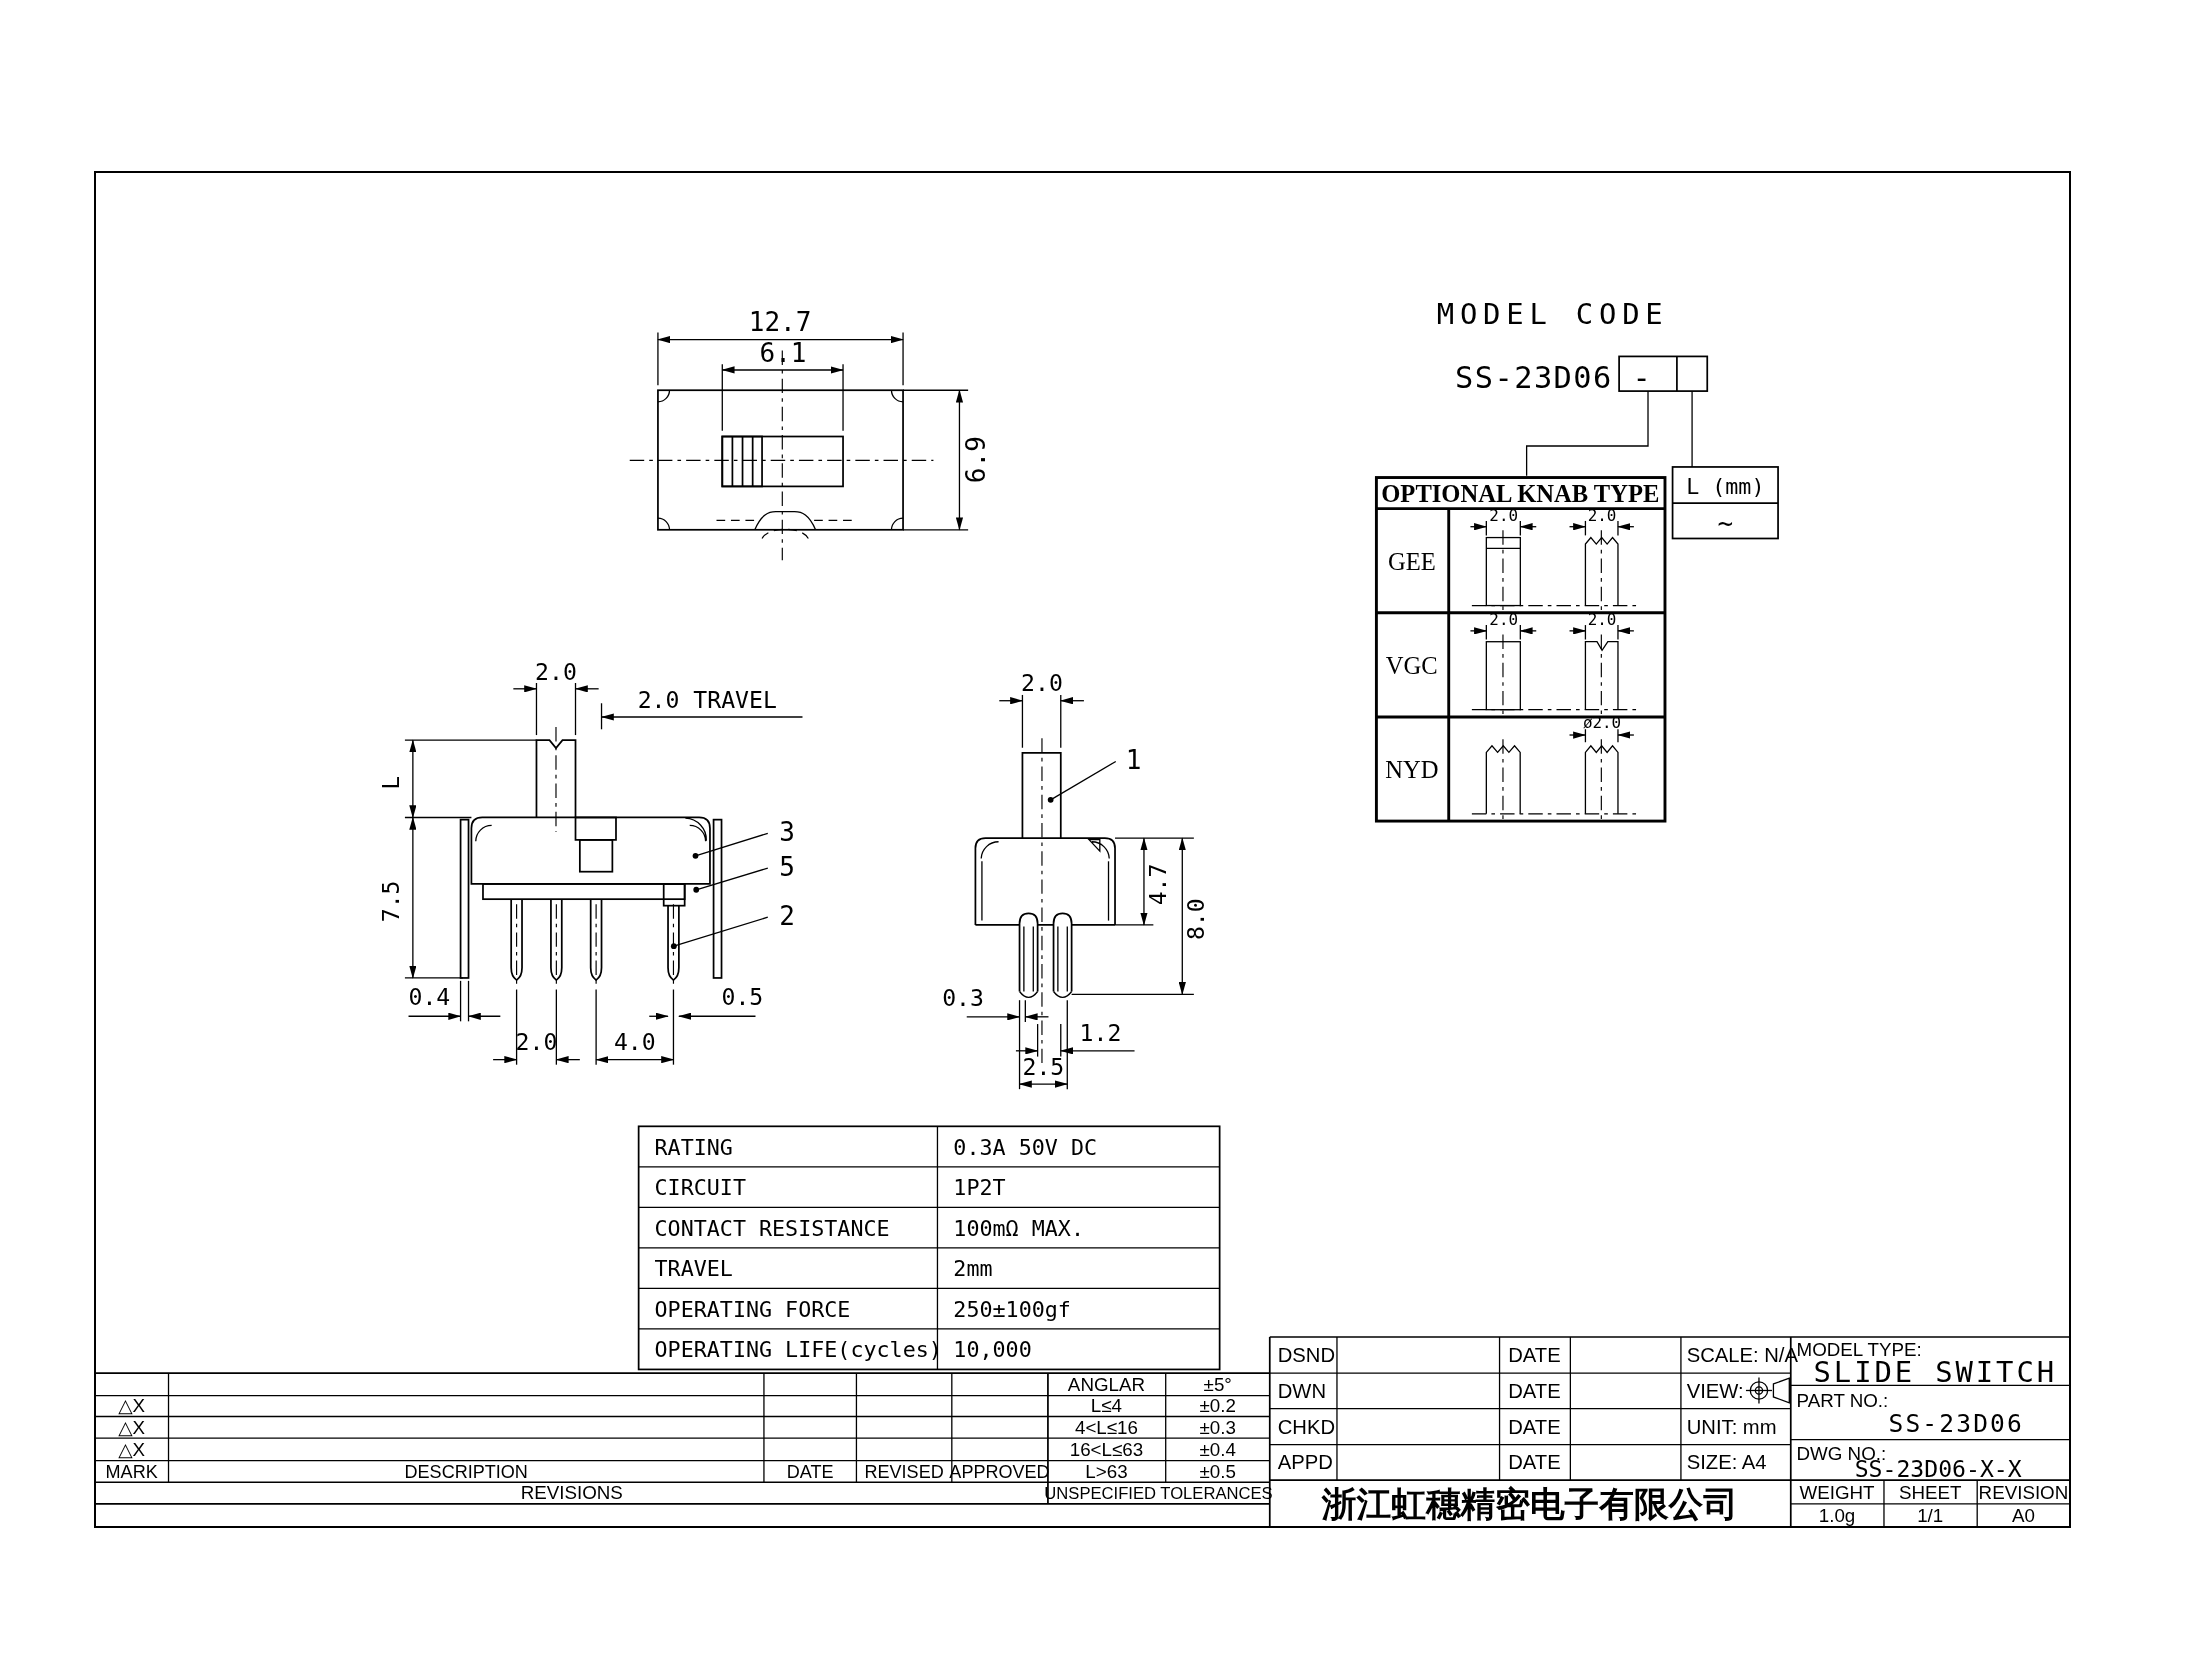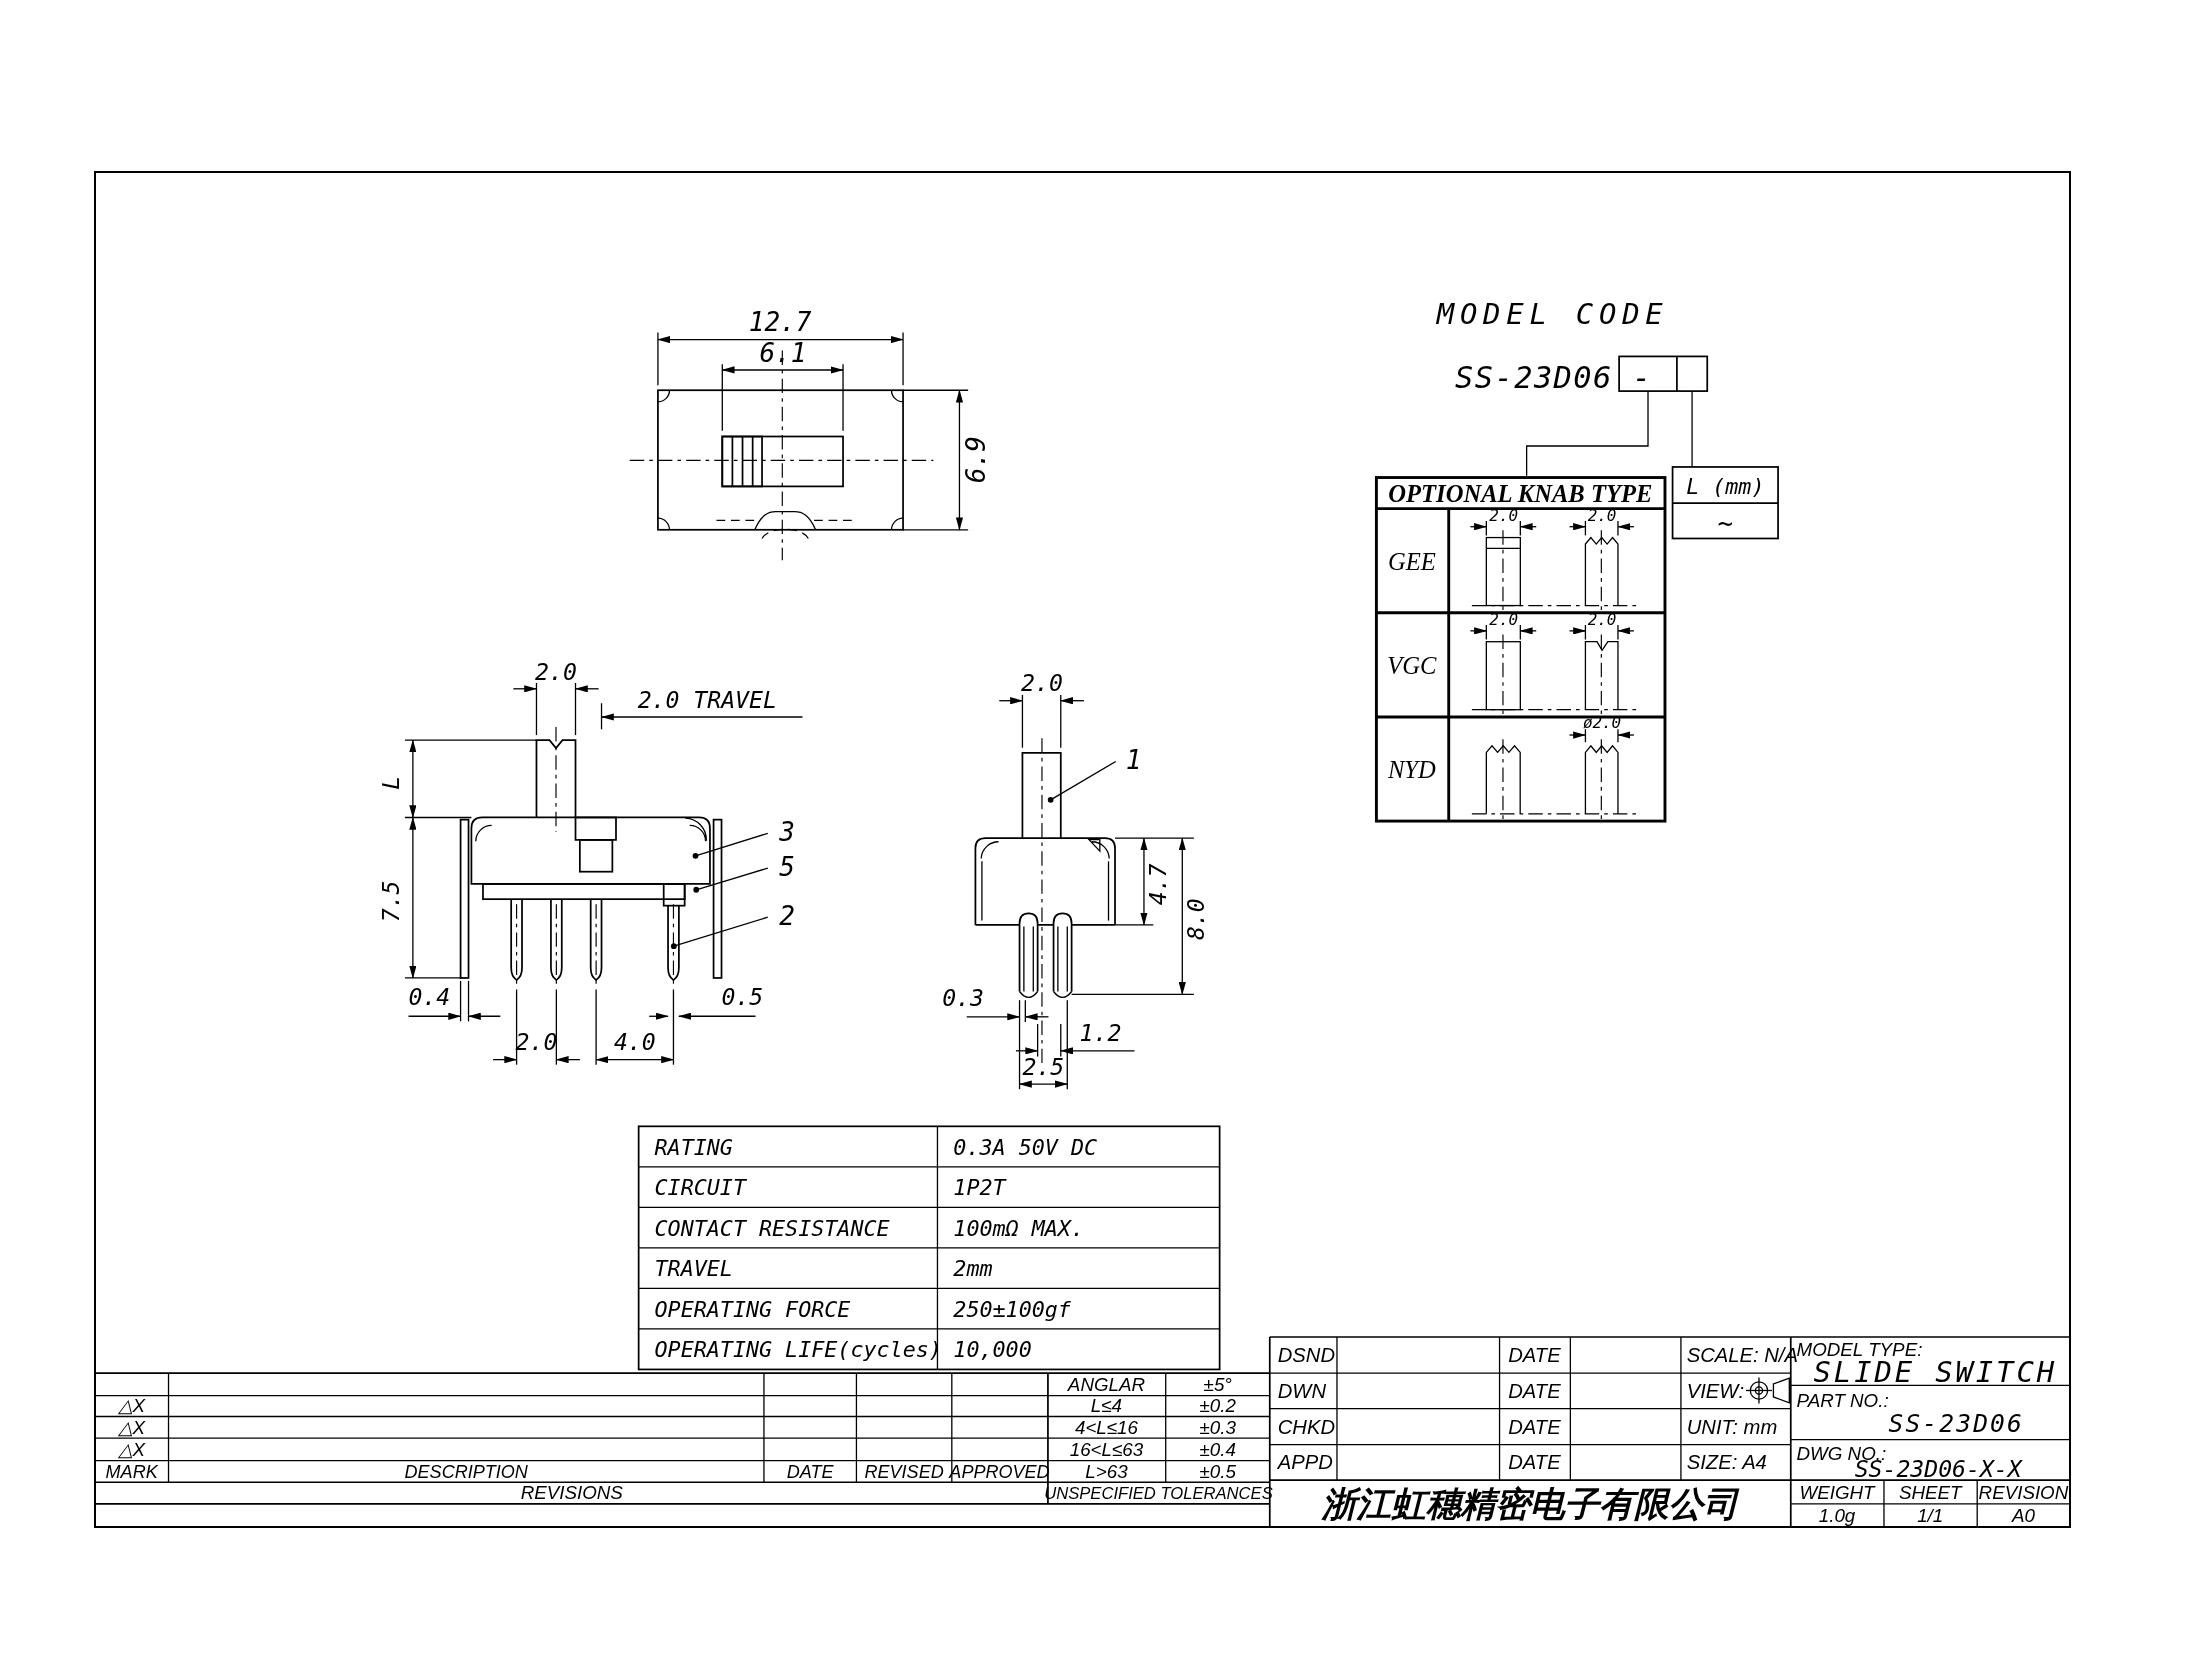--- a/index.html
+++ b/index.html
@@ -1,17 +1,17 @@
 <!DOCTYPE html>
 <html style="font-size:11.6px"><head>
 <meta charset="utf-8">
 <style>
   html,body{margin:0;padding:0;background:#e8e8e8;}
   #sheet{position:relative;width:2205px;height:1676px;background:#ffffff;overflow:hidden;
-         font-family:"DejaVu Sans Mono", monospace;font-style:italic;}
+         font-family:"DejaVu Sans Mono", monospace;}
   #page-border{position:absolute;left:94px;top:171px;width:1977px;height:1357px;
                border:2.2px solid #000;box-sizing:border-box;}
   svg{position:absolute;overflow:visible;}
   svg text{fill:#000;}
   .cad{font-family:"DejaVu Sans Mono", monospace;}
   .sans{font-family:"Liberation Sans", sans-serif;}
   .serif{font-family:"Liberation Serif", serif;}
   .ln{stroke:#000;stroke-width:2.4;fill:none;}
   .thin{stroke:#000;stroke-width:1.8;fill:none;}
   .dim{stroke:#000;stroke-width:1.8;fill:none;}

